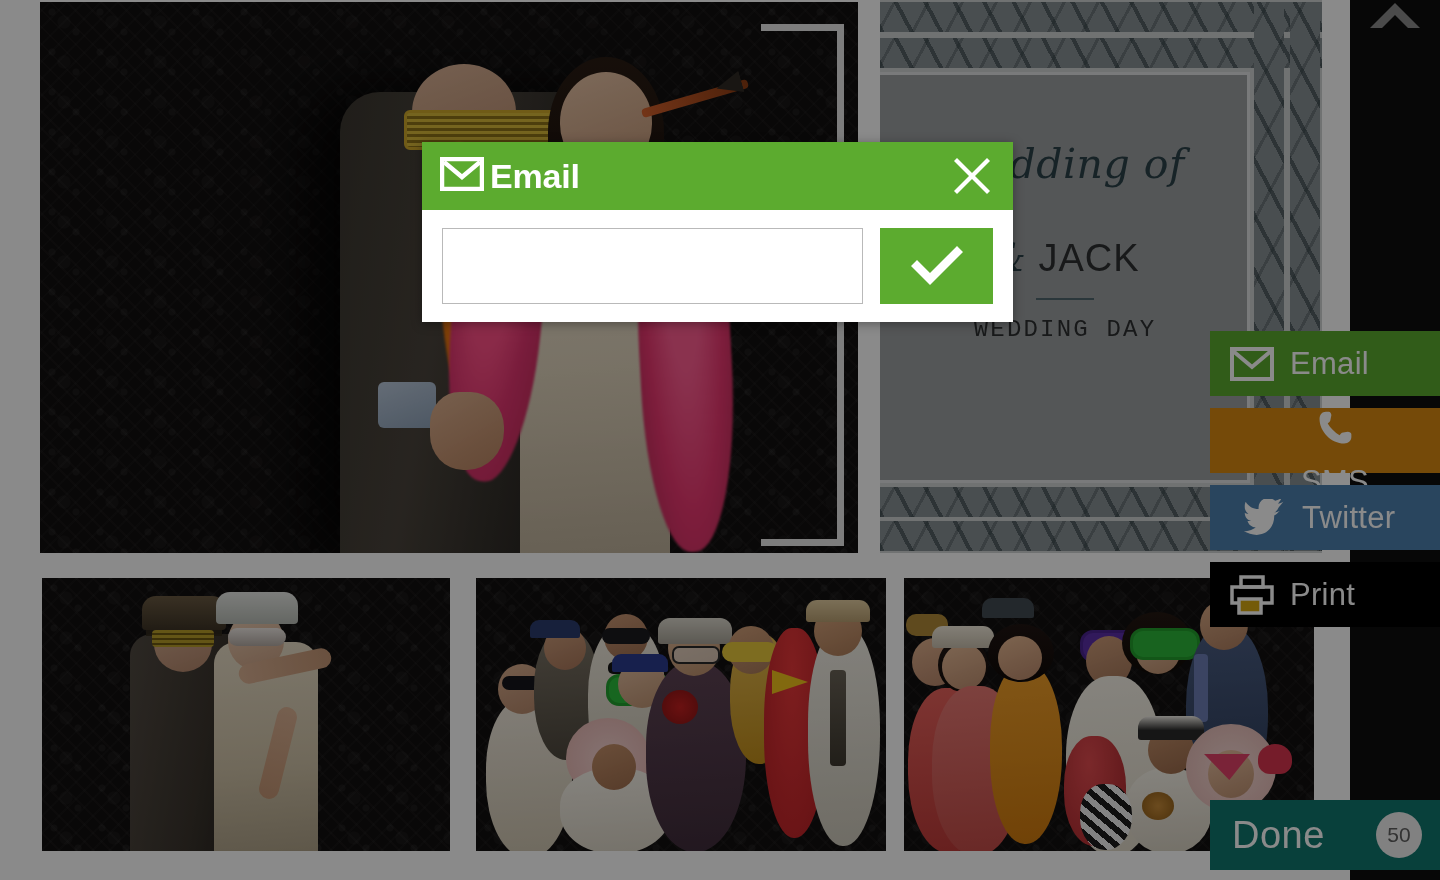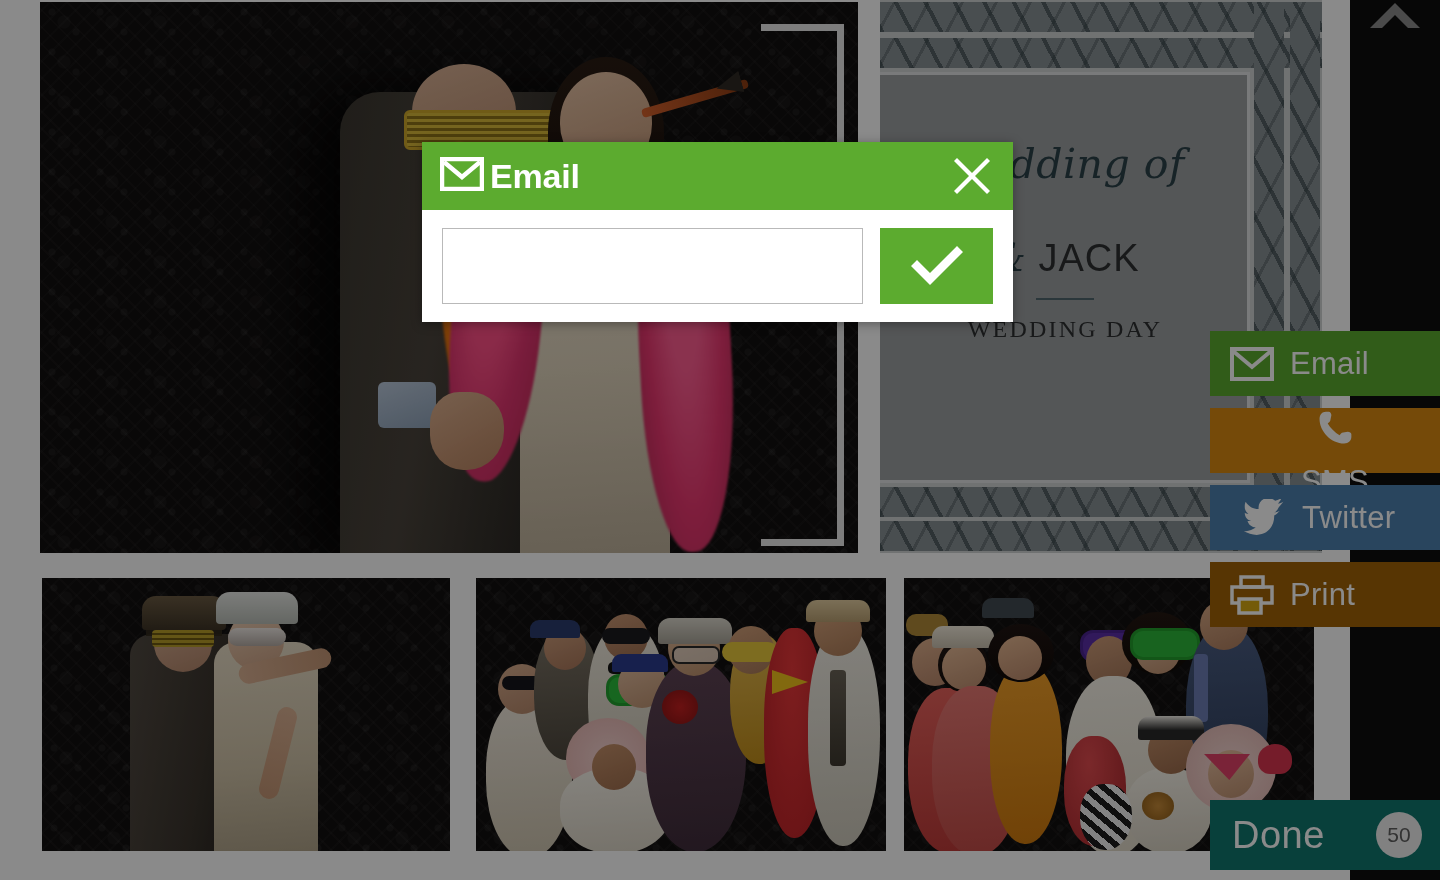--- a/index.html
+++ b/index.html
@@ -194,21 +194,21 @@
     font-family: "Liberation Sans", sans-serif;
     font-size: 35px;
     color: #2d2f30;
     letter-spacing: 1px;
   }
   .t-rule {
     width: 58px; height: 2px; background: #51666d; margin: 18px auto 0 auto;
   }
   .t-day {
     margin-top: 16px;
-    font-family: Liberation Serif, serif;
+    font-family: Liberation Mono, monospace;
     font-size: 24px;
     color: #2d2f30;
     letter-spacing: 2.2px;
   }
 
   
   .p3 { left: 42px; top: 578px; width: 408px; height: 273px; }
   .p3 .suit { position:absolute; left:88px; top:56px; width:120px; height:230px;
     background: linear-gradient(100deg,#514a42,#3a342d 60%,#211e1a); border-radius: 22px 18px 0 0;}
   .p3 .head { position:absolute; left:112px; top:38px; width:58px; height:56px;
@@ -269,21 +269,21 @@
     padding-left: 20px;
     box-sizing: border-box;
     color: #ffffff;
     font-size: 31px;
     letter-spacing: .3px;
   }
   .share-btn .s-icon { width: 44px; height: 44px; display:flex; align-items:center; justify-content:center; }
   .sb-email  { background: #5cab2f; }
   .sb-sms    { background: #d98a12; flex-direction: column; }
   .sb-twitter{ background: #4d80ae; padding-left: 32px; }
-  .sb-print  { background: #a16207; }
+  .sb-print  { background: #000000; }
 
   
   .done-bar {
     position: absolute; right: 0; bottom: 10px; width: 230px; height: 70px;
     background: #0f766e;
     display: flex; align-items: center; justify-content: space-between;
     padding: 0 18px 0 22px; box-sizing: border-box;
     z-index: 30;
   }
   .done-label { color: #ffffff; font-size: 38px; letter-spacing: .5px; }

